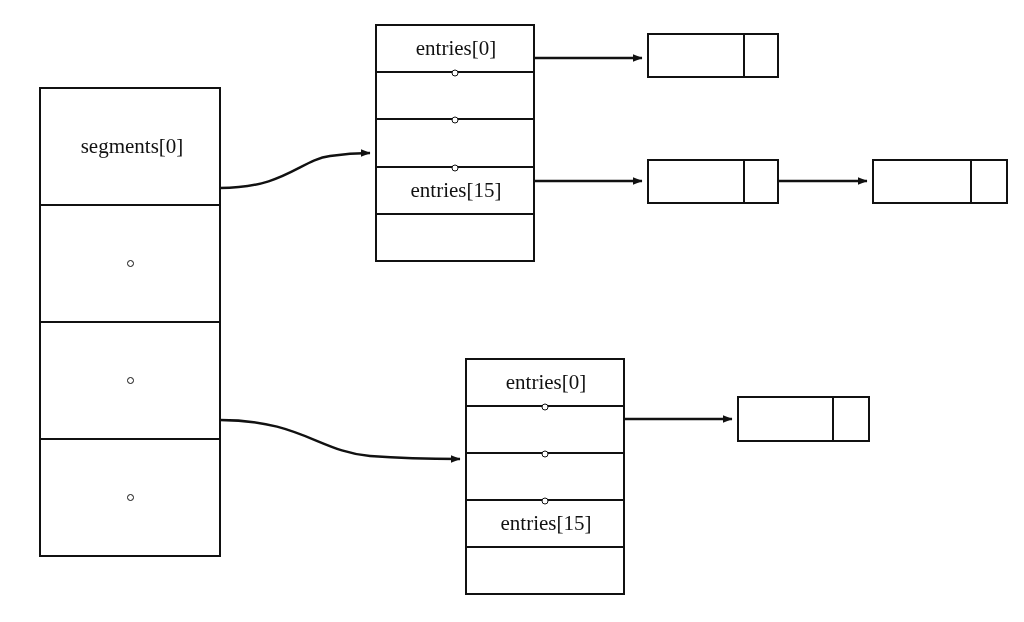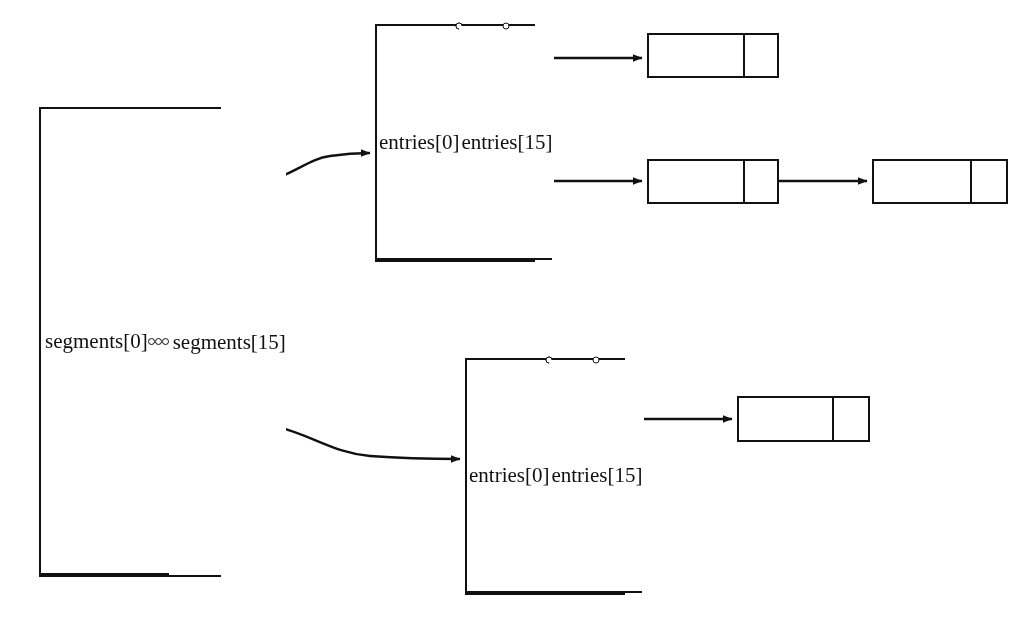--- a/index.html
+++ b/index.html
@@ -30,21 +30,21 @@
     pointer-events: none;
   }
 
   
   .array-box {
     position: absolute;
     box-sizing: border-box;
     border: 2px solid #111111;
     background: #0c4a6e;
     display: flex;
-    flex-direction: row;
+    flex-direction: column;
     z-index: 2;
   }
   .array-cell {
     box-sizing: border-box;
     flex: 1 1 0;
     border-bottom: 2px solid #111111;
     position: relative;
     display: flex;
     align-items: center;
     justify-content: center;
@@ -127,36 +127,33 @@
 
     <path d="M 535,58 L 642,58" fill="none" stroke="#111111" stroke-width="2.4" marker-end="url(#arrowhead)"></path>
 
     <path d="M 535,181 L 642,181" fill="none" stroke="#111111" stroke-width="2.4" marker-end="url(#arrowhead)"></path>
 
     <path d="M 758,181 L 867,181" fill="none" stroke="#111111" stroke-width="2.4" marker-end="url(#arrowhead)"></path>
 
     <path d="M 625,419 L 732,419" fill="none" stroke="#111111" stroke-width="2.4" marker-end="url(#arrowhead)"></path>
   </svg>
 
-  <div class="array-box seg-box" style="left:39px; top:107px; width:182px; height:470px;">
+  <div class="array-box seg-box" style="left:39px; top:87px; width:182px; height:470px;">
 
     <div class="array-cell">
       <span class="cell-label">segments[0]</span>
     </div>
     <div class="array-cell">
       <span class="dot dot-centered"></span>
     </div>
     <div class="array-cell">
       <span class="dot dot-centered"></span>
     </div>
     <div class="array-cell">
       <span class="dot dot-centered"></span>
-    </div>
-    <div class="array-cell">
-      <span class="cell-label">segments[15]</span>
     </div>
   </div>
 
   <div class="array-box entries-box" style="left:375px; top:24px; width:160px; height:238px;">
 
     <div class="array-cell">
       <span class="cell-label">entries[0]</span>
     </div>
     <div class="array-cell">
       <span class="dot dot-on-border"></span>

